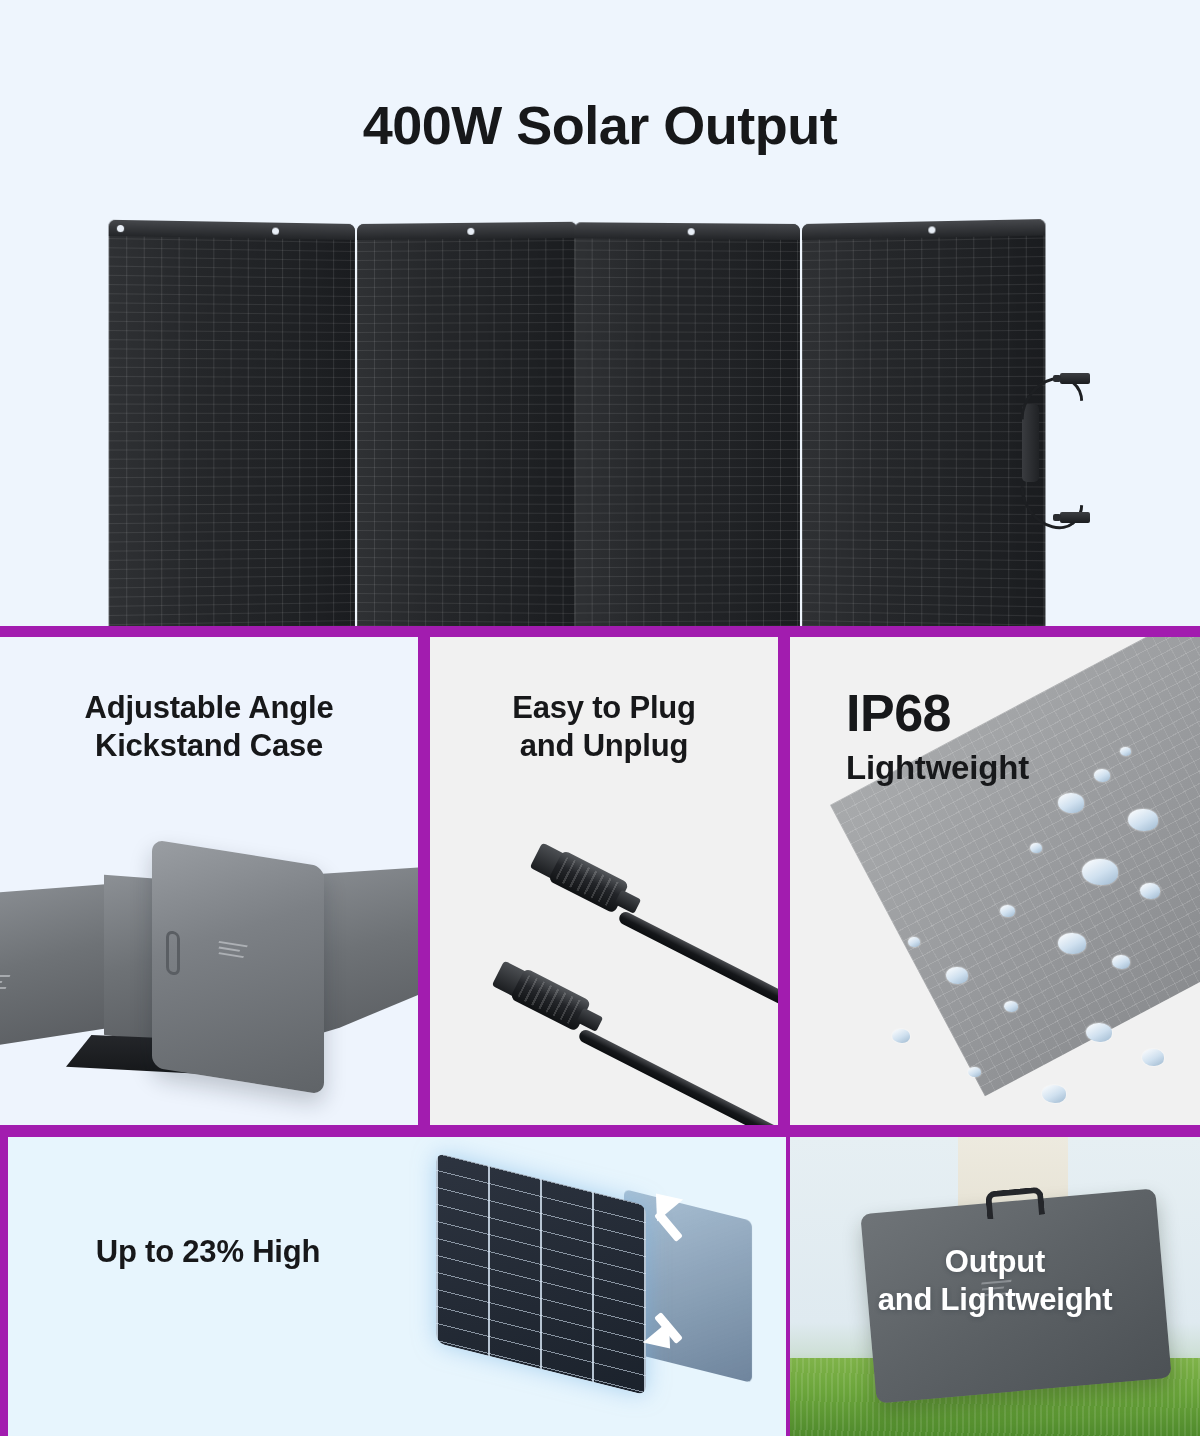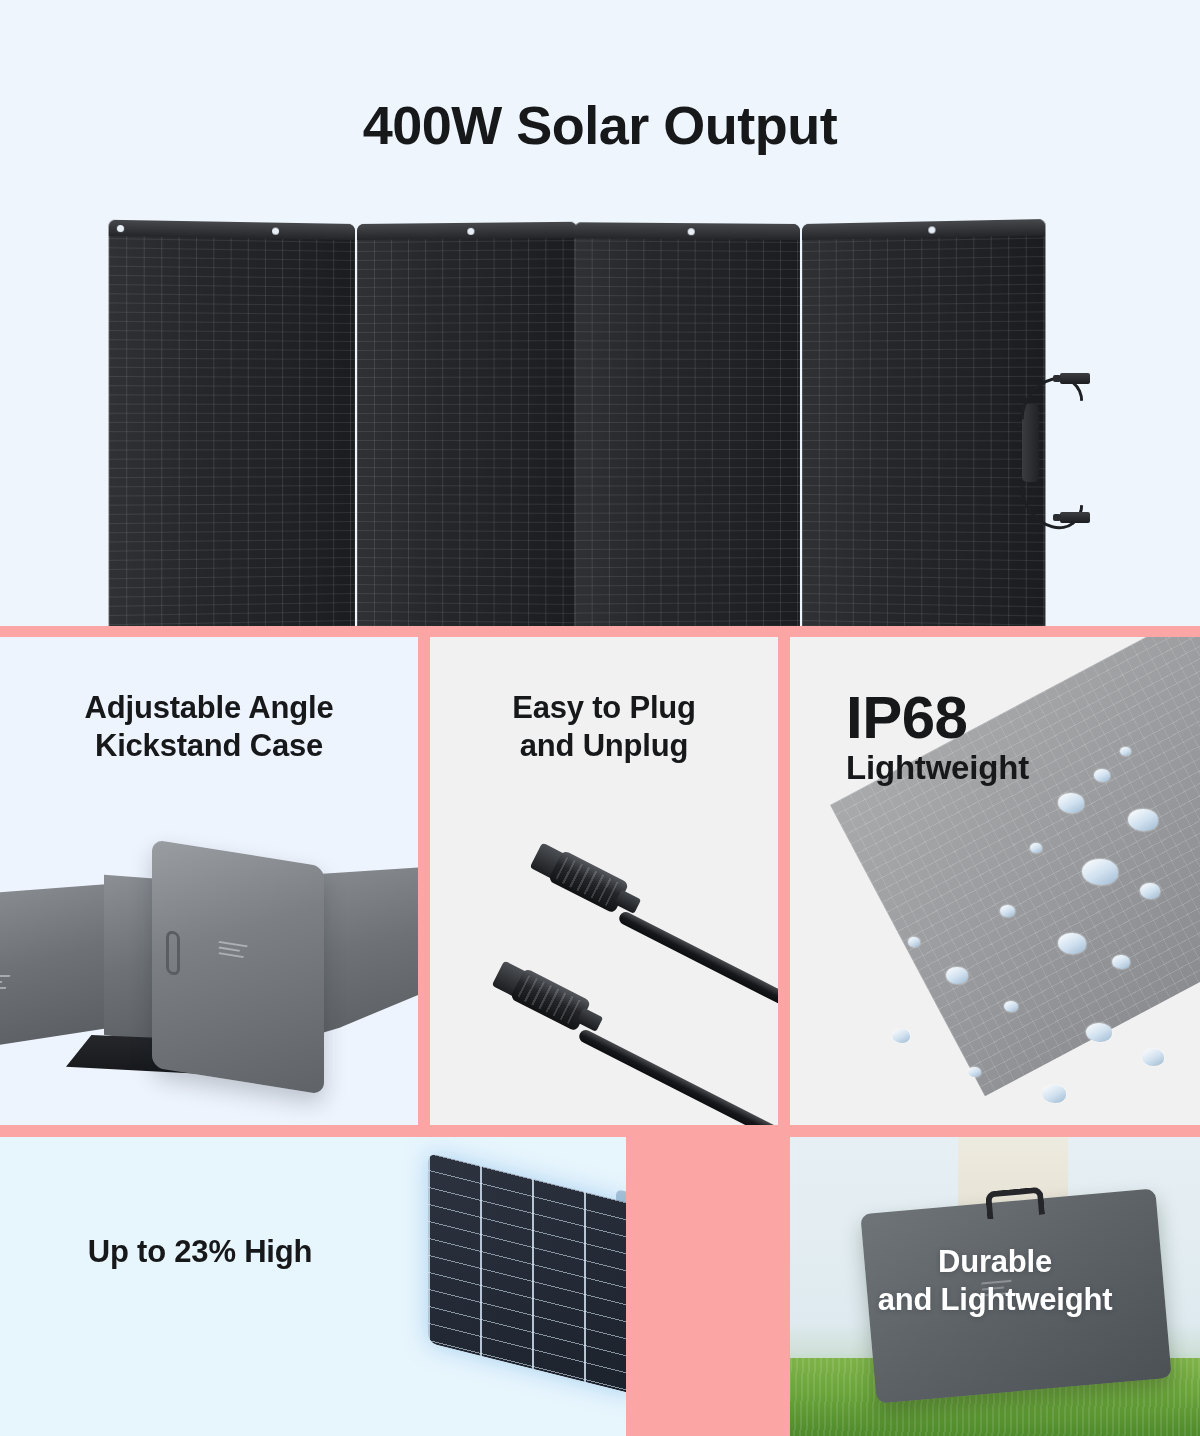--- a/index.html
+++ b/index.html
@@ -9,21 +9,21 @@
     height: 1436px;
     background: #ffffff;
     font-family: "Liberation Sans", sans-serif;
     overflow: hidden;
   }
 
   #page {
     position: relative;
     width: 1200px;
     height: 1436px;
-    background: #fca5a5;
+    background: #a21caf;
   }
 
   
   .hero {
     position: absolute;
     left: 0; top: 0;
     width: 1200px; height: 626px;
     background: #eef5fd;
     overflow: hidden;
   }
@@ -251,21 +251,21 @@
 
   
   .tile-water {
     left: 790px; top: 637px;
     width: 410px; height: 488px;
     background: #f1f1f1;
   }
   .tile-water .ip-big {
     position: absolute;
     left: 56px; top: 46px;
-    font-size: 60px;
+    font-size: 52px;
     font-weight: 700;
     color: #17181a;
     letter-spacing: -0.5px;
   }
   .tile-water .ip-sub {
     position: absolute;
     left: 56px; top: 112px;
     font-size: 33px;
     font-weight: 700;
     color: #17181a;
@@ -284,22 +284,22 @@
   }
   .drop {
     position: absolute;
     border-radius: 50% 50% 45% 55%;
     background: linear-gradient(150deg, #ffffff 0%, #cfe0ef 55%, #9fb9d0 100%);
     box-shadow: 0 0 2px rgba(255,255,255,0.9);
   }
 
   
   .tile-conv {
-    left: 0; top: 1137px;
-    width: 626px; height: 299px;
+    left: 8px; top: 1137px;
+    width: 778px; height: 299px;
     background: #e7f5fd;
   }
   .tile-conv .tile-title {
     left: 0; top: 96px; width: 400px;
     text-align: center;
     font-size: 31px;
   }
   .cell-scene { position: absolute; left: 410px; top: 24px; width: 368px; height: 275px; }
   .cell-ghost {
     position: absolute;
@@ -522,18 +522,18 @@
     <div class="legs"></div>
     <div class="grass"></div>
     <div class="case"></div>
     <div class="case-handle"></div>
     <span class="ef-logo case-logo">
         <i></i>
         <i></i>
         <i></i>
       </span>
     <div class="durable-text">
-      <span>Durable</span><br>
+      <span>Output</span><br>
       <span>and Lightweight</span>
     </div>
   </section>
 
 </div>
 
 </body></html>

